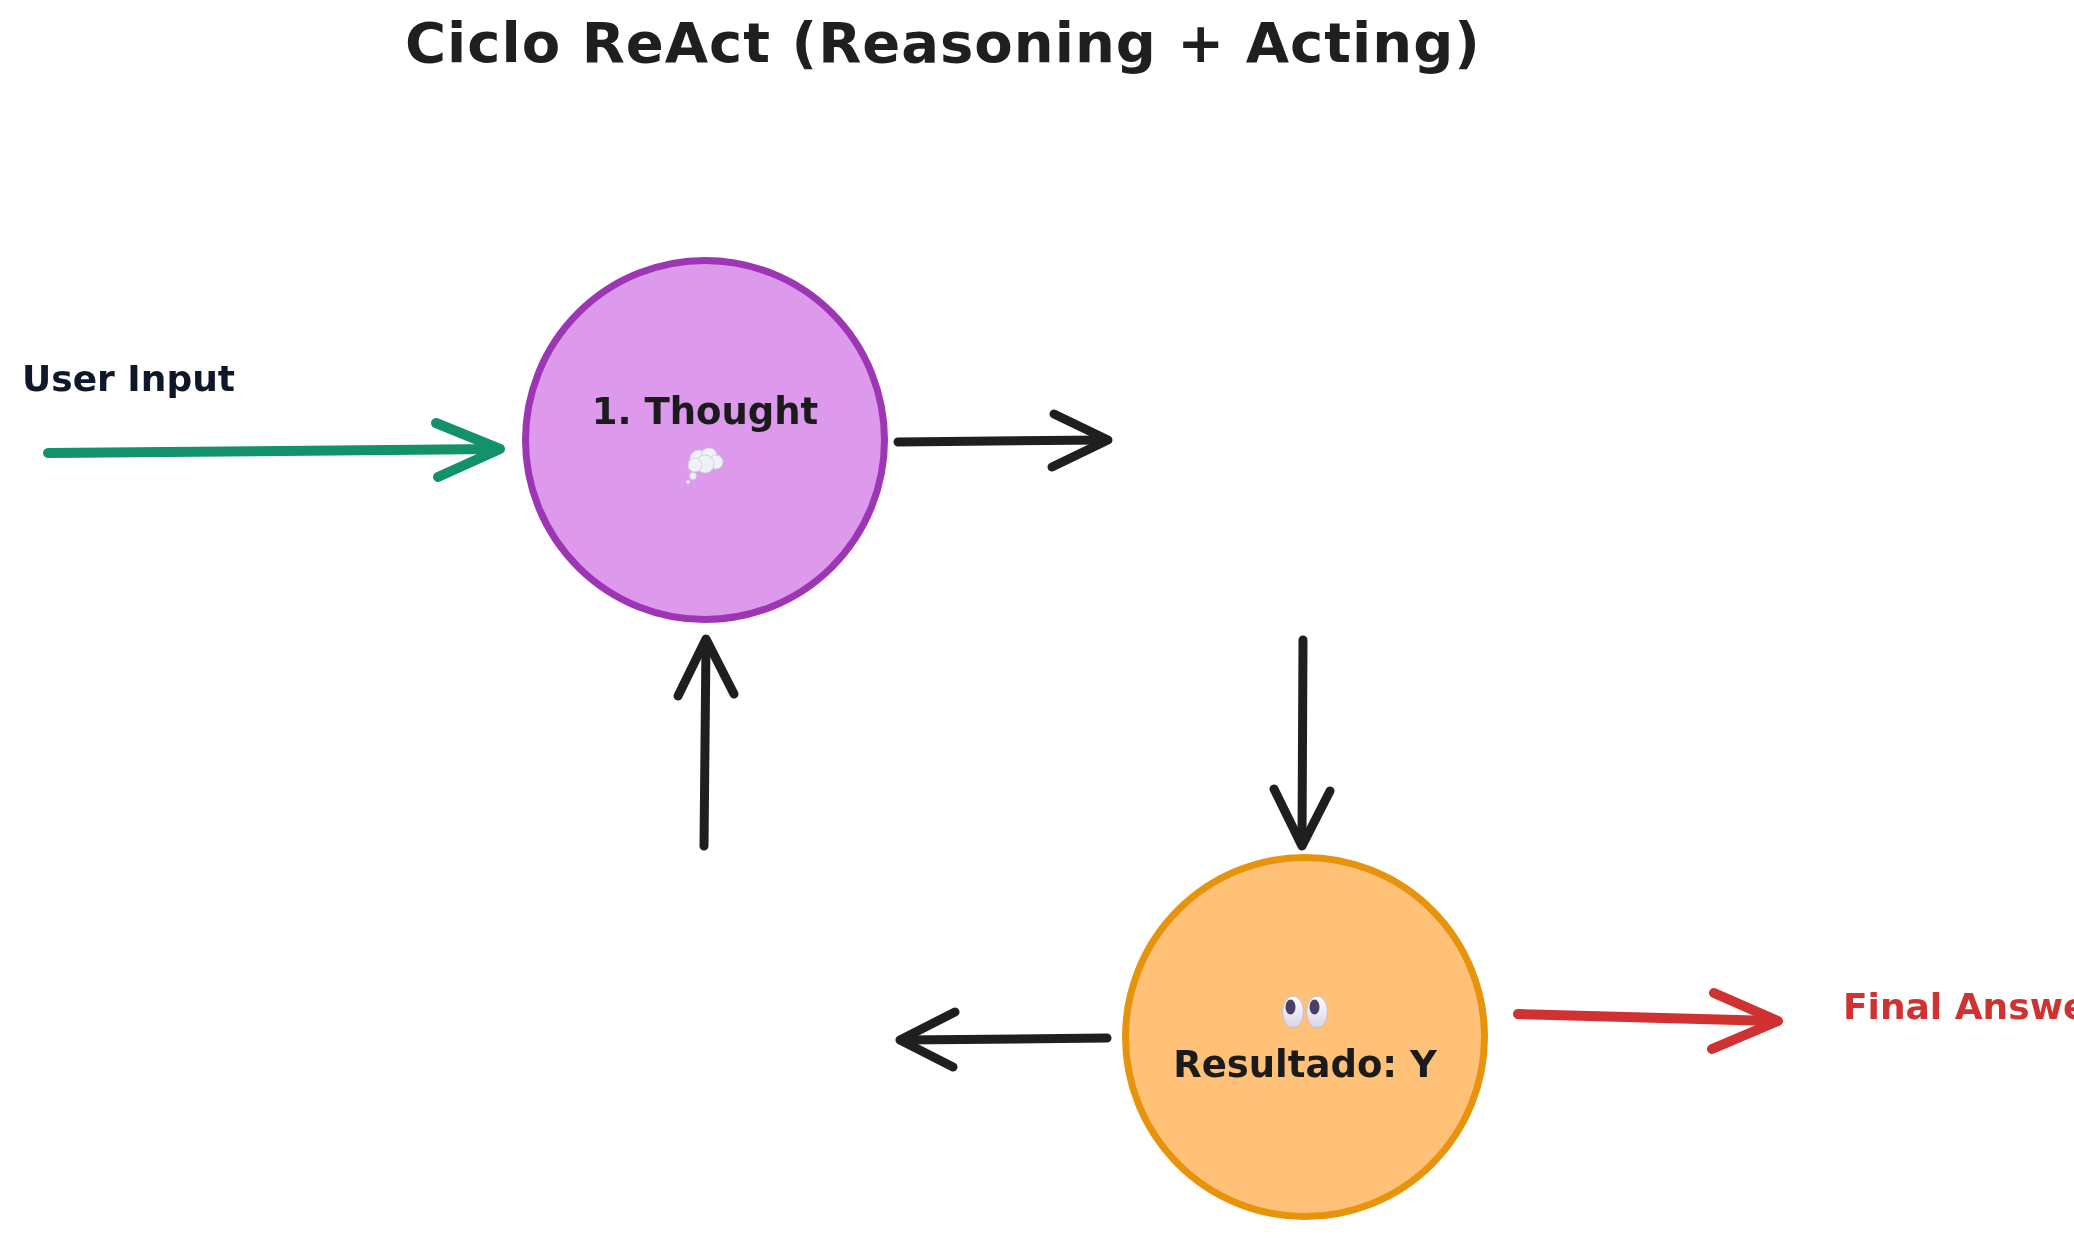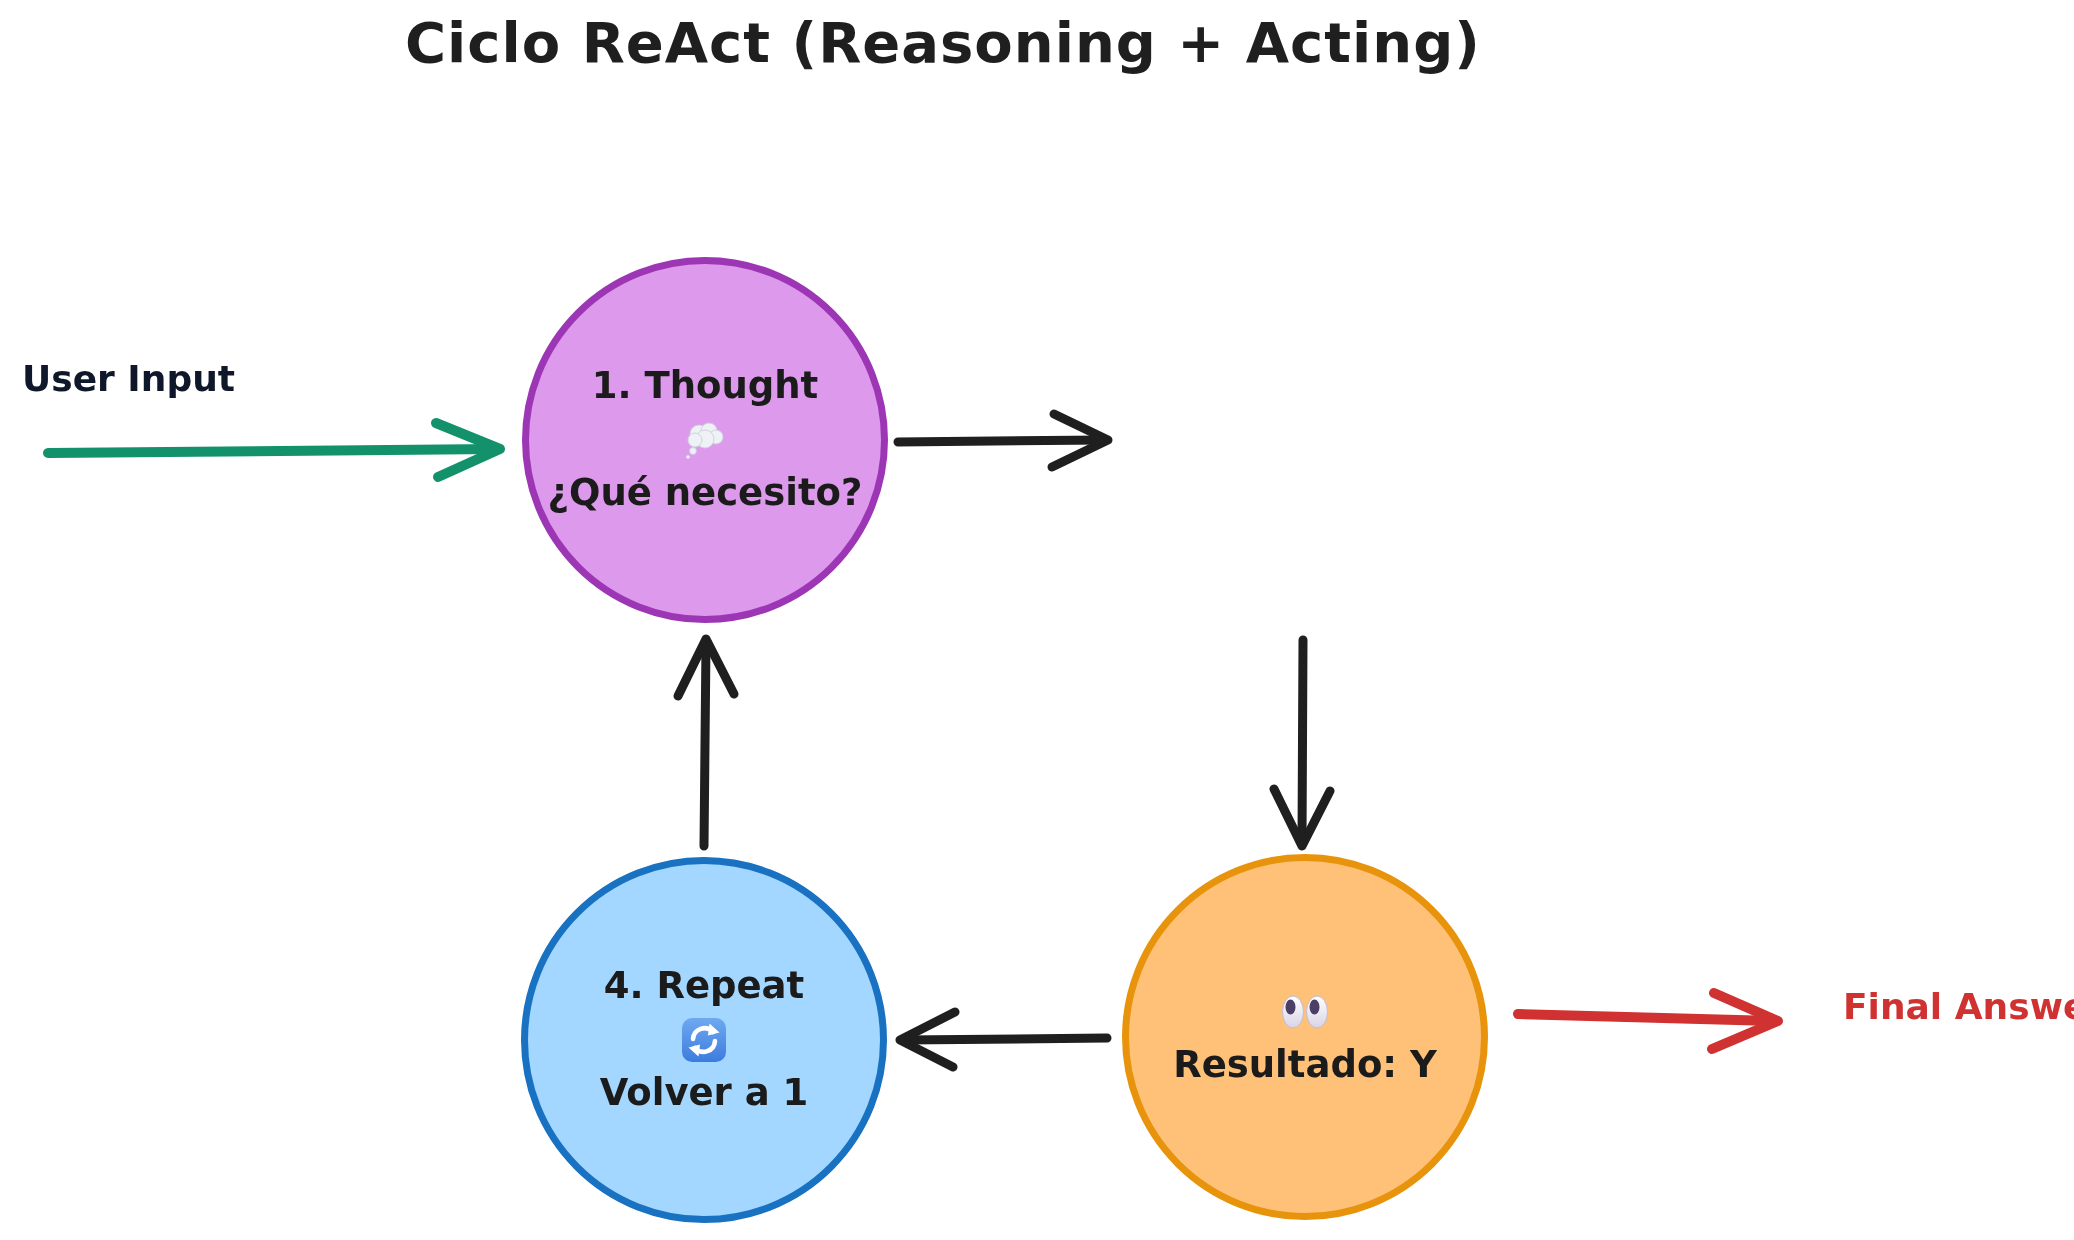--- a/index.html
+++ b/index.html
@@ -111,21 +111,20 @@
           <circle cx="17" cy="15" r="9"></circle>
           <circle cx="27" cy="12" r="8"></circle>
           <circle cx="34" cy="18" r="7"></circle>
           <circle cx="23" cy="20" r="9"></circle>
           <circle cx="13" cy="21" r="7"></circle>
         </g>
         <circle cx="11" cy="32" r="3.4" fill="#eef1f6" stroke="#ced3dd" stroke-width="0.8"></circle>
         <circle cx="6" cy="38" r="1.8" fill="#eef1f6" stroke="#ced3dd" stroke-width="0.6"></circle>
       </svg>
     </div>
-    <div class="node-subtitle">¿Qué necesito?</div>
   </div>
 
 
   <div class="node node-observation">
     <div class="node-icon">
       <svg width="54" height="38" viewBox="0 0 54 38" xmlns="http://www.w3.org/2000/svg">
         <defs>
           <linearGradient id="eyeg" x1="0" y1="0" x2="0" y2="1">
             <stop offset="0" stop-color="#ffffff"></stop>
             <stop offset="1" stop-color="#d9d4e6"></stop>
@@ -133,33 +132,14 @@
         </defs>
         <ellipse cx="15" cy="19" rx="10.5" ry="16" fill="url(#eyeg)" stroke="#c2bcd2" stroke-width="1"></ellipse>
         <ellipse cx="39" cy="19" rx="10.5" ry="16" fill="url(#eyeg)" stroke="#c2bcd2" stroke-width="1"></ellipse>
         <ellipse cx="12.5" cy="14" rx="5" ry="7.5" fill="#4c3f66"></ellipse>
         <ellipse cx="36.5" cy="14" rx="5" ry="7.5" fill="#4c3f66"></ellipse>
       </svg>
     </div>
     <div class="node-subtitle">Resultado: Y</div>
   </div>
 
-  <div class="node node-repeat">
-    <div class="node-title">4. Repeat</div>
-    <div class="node-icon">
-      <svg width="46" height="46" viewBox="0 0 46 46" xmlns="http://www.w3.org/2000/svg">
-        <defs>
-          <linearGradient id="repg" x1="0" y1="0" x2="0" y2="1">
-            <stop offset="0" stop-color="#6fa9f2"></stop>
-            <stop offset="1" stop-color="#3c7cdd"></stop>
-          </linearGradient>
-        </defs>
-        <rect x="1" y="1" width="44" height="44" rx="10" fill="url(#repg)"></rect>
-        <path d="M 12 22 A 11.5 11.5 0 0 1 32 15" fill="none" stroke="#ffffff" stroke-width="4.6" stroke-linecap="round"></path>
-        <polygon points="28.5,6.5 38.5,15.5 27,18.5" fill="#ffffff"></polygon>
-        <path d="M 34 24 A 11.5 11.5 0 0 1 14 31" fill="none" stroke="#ffffff" stroke-width="4.6" stroke-linecap="round"></path>
-        <polygon points="17.5,39.5 7.5,30.5 19,27.5" fill="#ffffff"></polygon>
-      </svg>
-    </div>
-    <div class="node-subtitle">Volver a 1</div>
-  </div>
 
 </div>
 
 </body></html>

